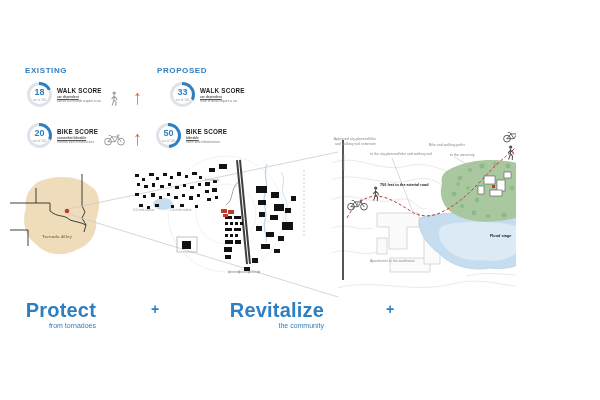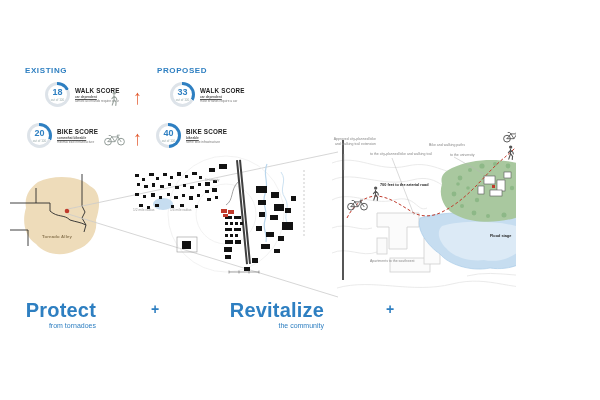--- a/index.html
+++ b/index.html
@@ -50,21 +50,21 @@
     <circle cx="20.5" cy="10" r="3.9" fill="none" stroke="currentColor" stroke-width="1.1"></circle>
     <path d="M5.5,10 L10,4.5 L17,4.5 L20.5,10 M10,4.5 L13.5,10 L5.5,10 M13.5,10 L17,4.5 M17,4.5 L16,2.5 L18.6,2.5 M10,4.5 L8.6,2.9 L6.8,2.9" stroke="currentColor" stroke-width="1" fill="none" stroke-linecap="round"></path>
   </symbol>
 </svg>
 
 <div class="canvas">
 
   <div class="sec-label" style="left:25px;top:66px">EXISTING</div>
   <div class="sec-label" style="left:157px;top:66px">PROPOSED</div>
 
-  <div class="score-row" style="left:45px;top:82px">
+  <div class="score-row" style="left:27px;top:82px">
     <div class="ring" style="background: conic-gradient(rgb(46, 127, 193) 0deg, rgb(46, 127, 193) 18%, rgb(221, 227, 233) 18%, rgb(221, 227, 233) 100%);">
       <div class="ring-inner">
         <span class="score-num">18</span>
         <span class="score-outof">out of 100</span>
       </div>
     </div>
     <div class="score-text">
       <div class="score-label">WALK SCORE</div>
       <div class="score-desc1">car dependent</div>
       <div class="score-desc2">almost all errands require a car</div>
@@ -105,21 +105,21 @@
     <div class="score-text">
       <div class="score-label">WALK SCORE</div>
       <div class="score-desc1">car dependent</div>
       <div class="score-desc2">most errands require a car</div>
     </div>
   </div>
 
   <div class="score-row" style="left:156px;top:123px">
     <div class="ring" style="background: conic-gradient(rgb(46, 127, 193) 0deg, rgb(46, 127, 193) 50%, rgb(221, 227, 233) 50%, rgb(221, 227, 233) 100%);">
       <div class="ring-inner">
-        <span class="score-num">40</span>
+        <span class="score-num">50</span>
         <span class="score-outof">out of 100</span>
       </div>
     </div>
     <div class="score-text">
       <div class="score-label">BIKE SCORE</div>
       <div class="score-desc1">bikeable</div>
       <div class="score-desc2">some bike infrastructure</div>
     </div>
   </div>
 

